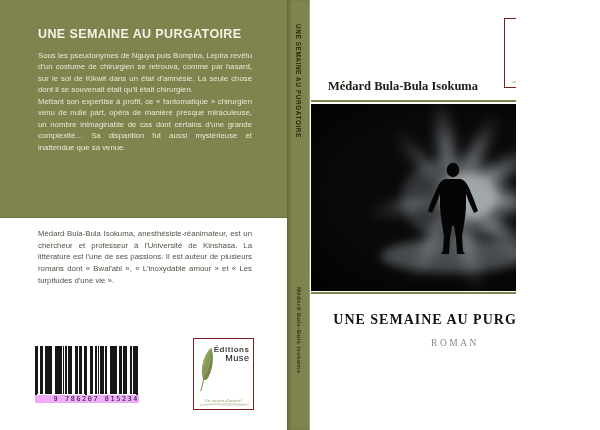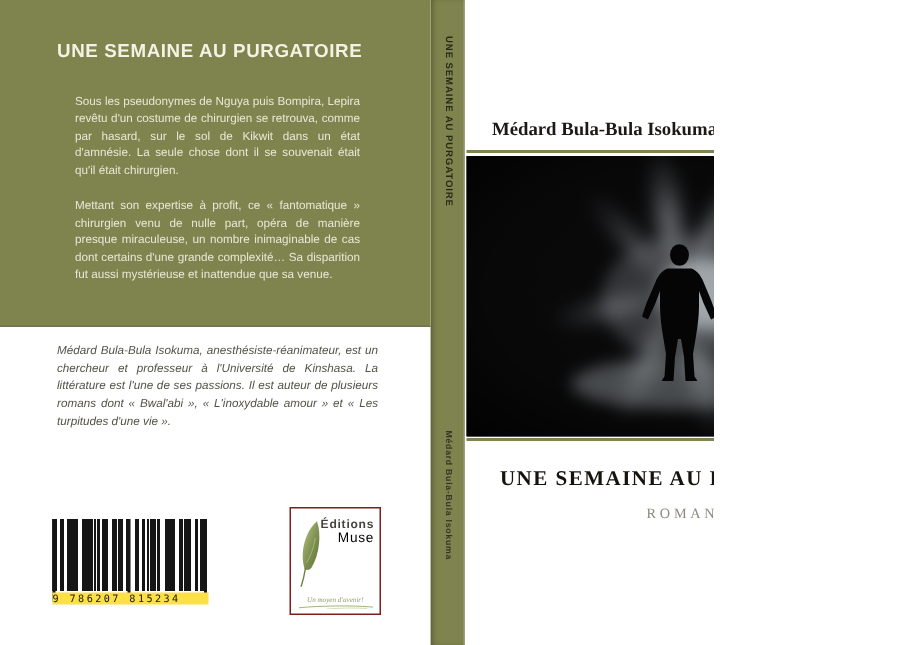--- a/index.html
+++ b/index.html
@@ -1,43 +1,43 @@
 <!DOCTYPE html>
 <html><head>
 <meta charset="utf-8">
 <style>
   html,body{margin:0;padding:0;background:#ffffff;}
-  .page{position:relative;width:476px;height:430px;background:#ffffff;overflow:hidden;
+  .page{position:relative;width:516px;height:430px;background:#ffffff;overflow:hidden;
         font-family:"Liberation Sans",sans-serif;}
 
   
   .back-cover{position:absolute;left:0;top:0;width:287px;height:430px;background:#ffffff;}
   .back-top{position:absolute;left:0;top:0;width:287px;height:217px;background:#7f844e;
             border-bottom:1px solid rgba(100,100,85,.55);}
   .back-title{position:absolute;left:38px;top:27px;width:230px;
               font-size:12.5px;font-weight:bold;letter-spacing:.4px;color:#f4f2e4;}
   .back-body{position:absolute;left:38px;top:50px;width:214px;
              font-size:7.8px;line-height:1.47;text-align:justify;color:#e9e7d6;}
-  .back-body p{margin:12px;}
+  .back-body p{margin:0;}
   .back-bio{position:absolute;left:38px;top:228px;width:214px;
-            font-size:7.8px;line-height:1.5;text-align:justify;color:#535246;font-style:italic;}
+            font-size:7.8px;line-height:1.5;text-align:justify;color:#535246;}
 
   
   .barcode{position:absolute;left:35px;top:346px;width:104px;height:62px;background:#fff;}
   .barcode .bars{position:relative;width:104px;height:48px;
     background:
       repeating-linear-gradient(90deg,#161616 0 2px,transparent 2px 5px),
       repeating-linear-gradient(90deg,#161616 0 1px,transparent 1px 7px),
       repeating-linear-gradient(90deg,#161616 0 3px,transparent 3px 11px);
   }
   .barcode .guard{position:absolute;top:0;width:2px;height:55px;background:#161616;}
   .barcode .g1{left:0;} .barcode .g2{left:50px;} .barcode .g3{left:101px;}
-  .barcode .digits{position:relative;margin-top:1px;text-align:left;
+  .barcode .digits{position:relative;margin-top:1px;text-align:right;
     font-family:"DejaVu Sans Mono",monospace;font-size:6.8px;letter-spacing:1.6px;color:#161616;
-    background:#fde047;}
+    background:#f0abfc;}
 
   
   .spine{position:absolute;left:287px;top:0;width:23px;height:430px;background:#7f844e;
          box-shadow:inset 3px 0 4px -2px rgba(45,45,28,.55), inset -1px 0 0 rgba(255,255,255,.25);}
   .spine-title{position:absolute;top:24px;left:50%;transform:translateX(-50%);
                writing-mode:vertical-rl;font-size:6.4px;font-weight:bold;letter-spacing:.6px;color:#272a19;}
   .spine-author{position:absolute;top:287px;left:50%;transform:translateX(-50%);
                 writing-mode:vertical-rl;font-size:5.8px;font-weight:bold;letter-spacing:.5px;color:#343726;}
 
   

